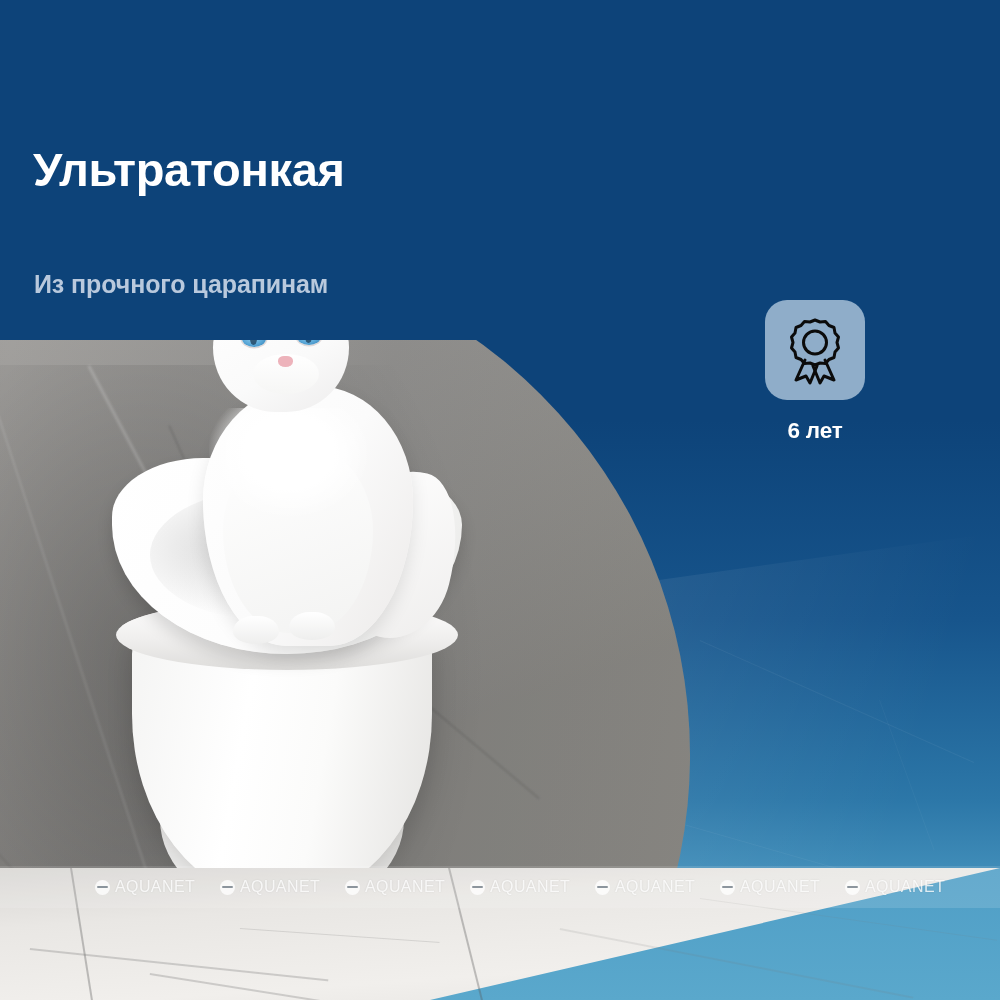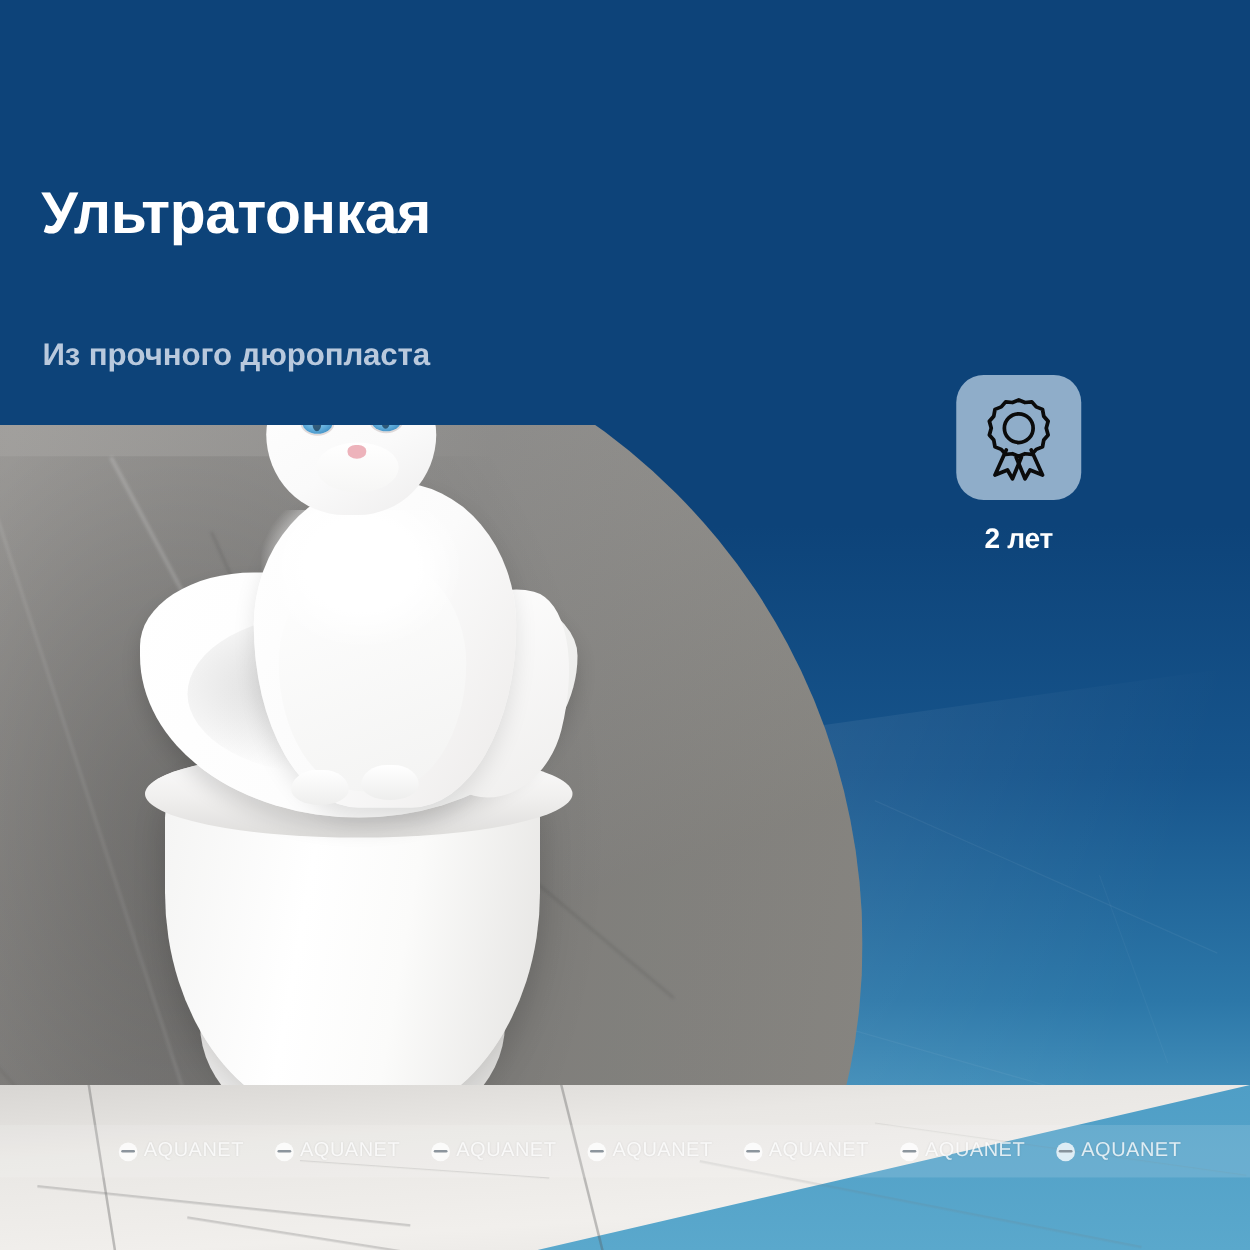--- a/index.html
+++ b/index.html
@@ -176,21 +176,21 @@
   }
   .floor-blue{
     position:absolute;left:0;top:0;width:1000px;height:132px;
     background:linear-gradient(180deg,#4f9ec6,#5aa8cc);
     clip-path:polygon(430px 132px, 1000px 0px, 1000px 132px);
   }
   .floor-grout{position:absolute;background:rgba(90,90,90,.35);transform-origin:0 0;}
   .floor-vein{position:absolute;background:rgba(120,120,120,.30);filter:blur(.6px);transform-origin:0 0;}
 
   .wm-strip{
-    position:absolute;left:0;top:900px;width:1000px;height:42px;z-index:8;
+    position:absolute;left:0;top:866px;width:1000px;height:42px;z-index:8;
     background:rgba(255,255,255,.13);
     display:flex;align-items:center;
   }
   .wm{
     display:flex;align-items:center;gap:5px;
     width:125px;flex:0 0 125px;color:rgba(255,255,255,.80);
     font-size:16px;letter-spacing:.4px;
     text-shadow:0 0 2px rgba(0,0,0,.10);
   }
   .wm-mark{
@@ -314,38 +314,38 @@
     <div class="wm">
       <span class="wm-mark"></span>
       <span>AQUANET</span>
     </div>
   </div>
 
   <div class="header">
     <div class="headline">
       <span class="l1">Ультратонкая</span>
     </div>
-    <div class="subhead">Из прочного дюропласта</div>
+    <div class="subhead">Из прочного царапинам</div>
   </div>
 
   <div class="features">
 
 
     <div class="feature">
       <div class="tile">
         <svg width="72" height="72" viewBox="0 0 72 72" aria-hidden="true">
           <path d="M36 6 L41 8 L46.5 7.5 L50 11.5 L55 13.5 L56 19 L59.5 23 L58 28.5
                    L59.5 34 L56 38 L55 43.5 L50 45.5 L46.5 49.5 L41 49 L36 51
                    L31 49 L25.5 49.5 L22 45.5 L17 43.5 L16 38 L12.5 34 L14 28.5
                    L12.5 23 L16 19 L17 13.5 L22 11.5 L25.5 7.5 L31 8 Z" fill="none" stroke="#0b0b0b" stroke-width="3" stroke-linejoin="round"></path>
           <circle cx="36" cy="28.5" r="11.5" fill="none" stroke="#0b0b0b" stroke-width="3"></circle>
           <path d="M26 46 L17 66 L27 62 L31 69 L38 52" fill="none" stroke="#0b0b0b" stroke-width="3" stroke-linejoin="round" stroke-linecap="round"></path>
           <path d="M46 46 L55 66 L45 62 L41 69 L34 52" fill="none" stroke="#0b0b0b" stroke-width="3" stroke-linejoin="round" stroke-linecap="round"></path>
         </svg>
       </div>
       <div class="feat-label">
-        <span>2 лет</span>
+        <span>6 лет</span>
       </div>
     </div>
 
   </div>
 
 </div>
 
 </body></html>

